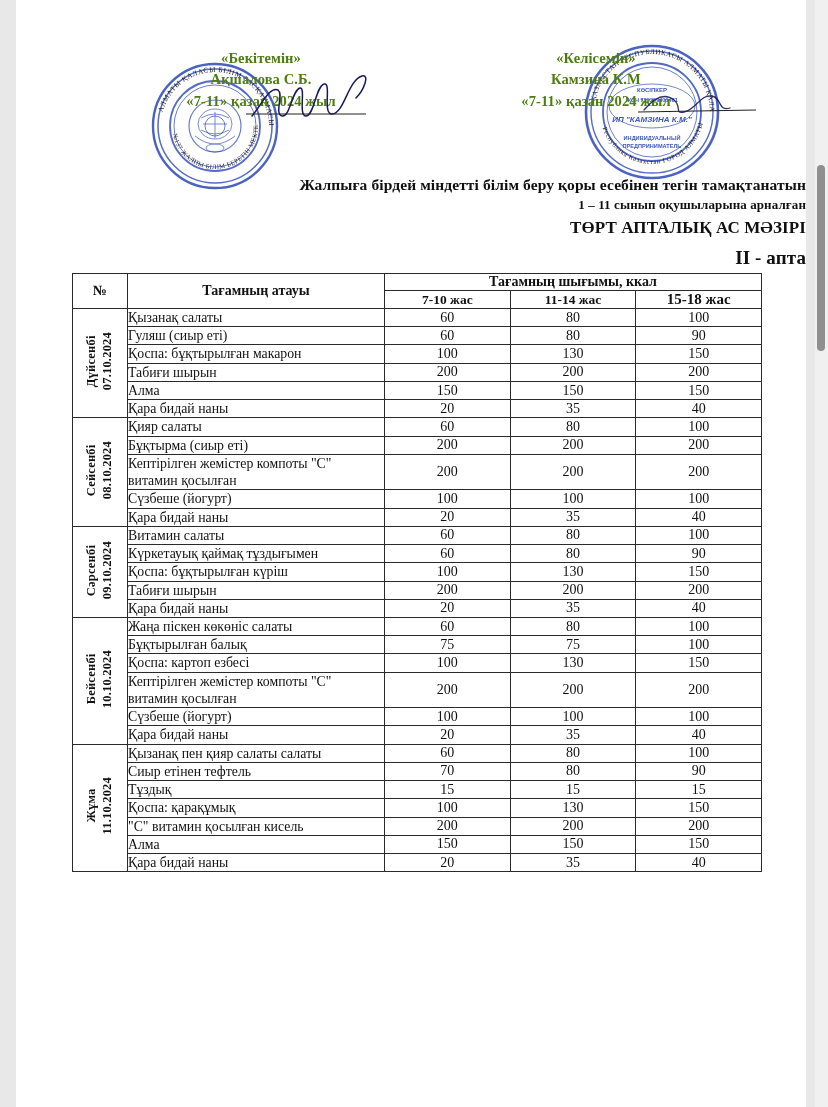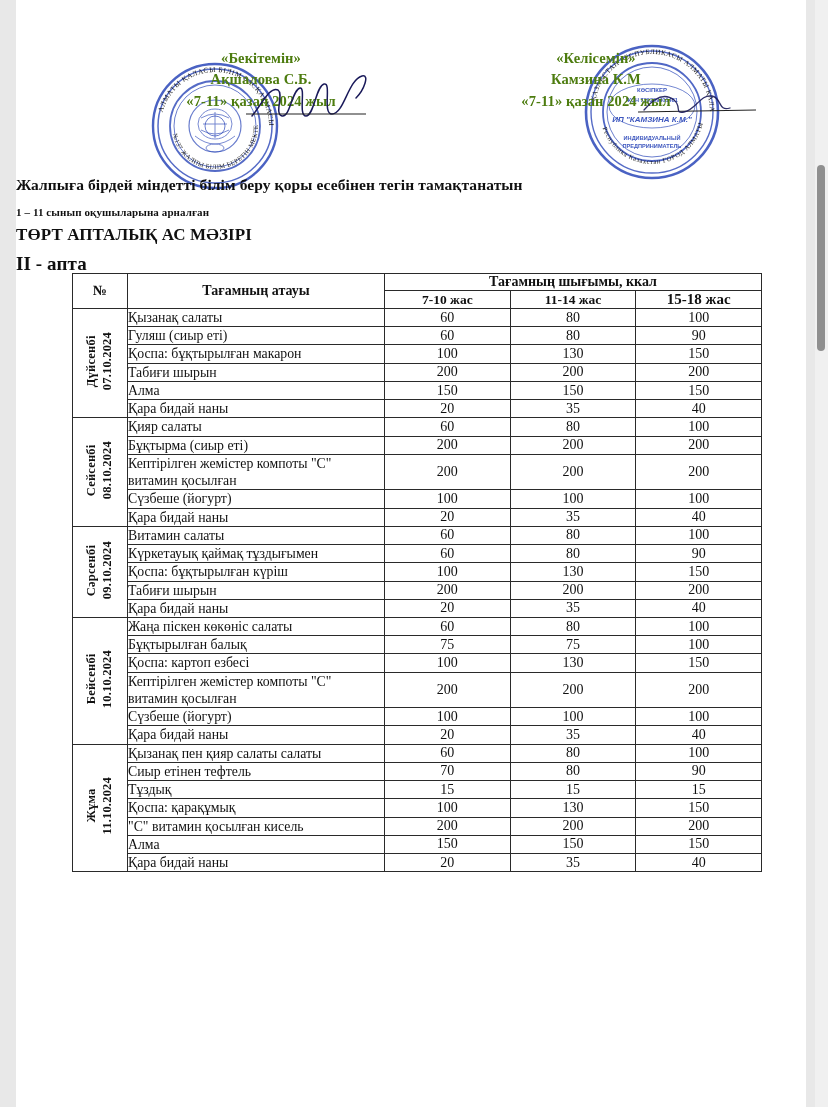--- a/index.html
+++ b/index.html
@@ -71,31 +71,31 @@
   
   .sig {
     position: absolute;
     z-index: 4;
     pointer-events: none;
   }
 
   
   .doc-titles {
     position: relative;
-    text-align: left;
+    text-align: right;
     z-index: 3;
     margin-top: 24px;
   }
   .title-line {
     font-weight: bold;
     color: #101010;
     letter-spacing: 0.1px;
   }
   .t1 { font-size: 15.5px; line-height: 1.42; }
-  .t2 { font-size: 11px; line-height: 1.42; margin-top: 9px; }
+  .t2 { font-size: 13px; line-height: 1.42; }
   .t3 { font-size: 17px; line-height: 1.6; }
   .t4 { font-size: 19px; line-height: 1.7; }
 
   
   .table-wrap {
     position: absolute;
     left: 56px;
     top: 273px;
     width: 690px;
   }

